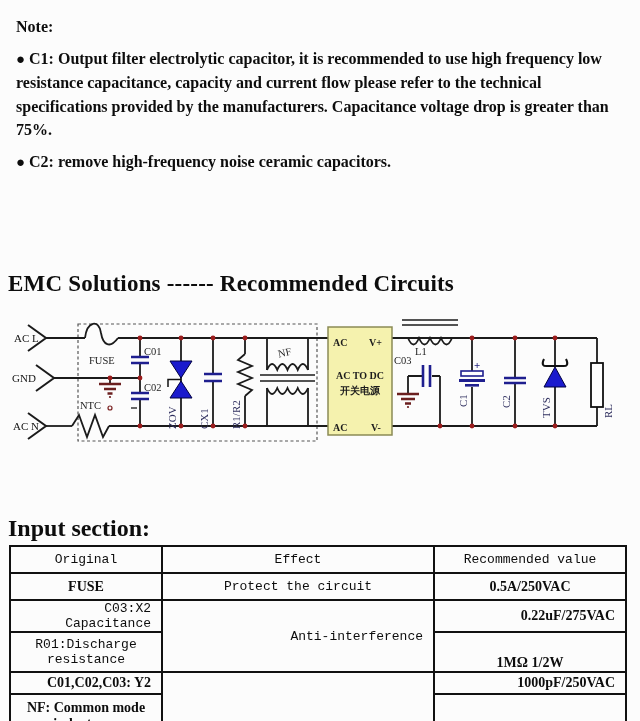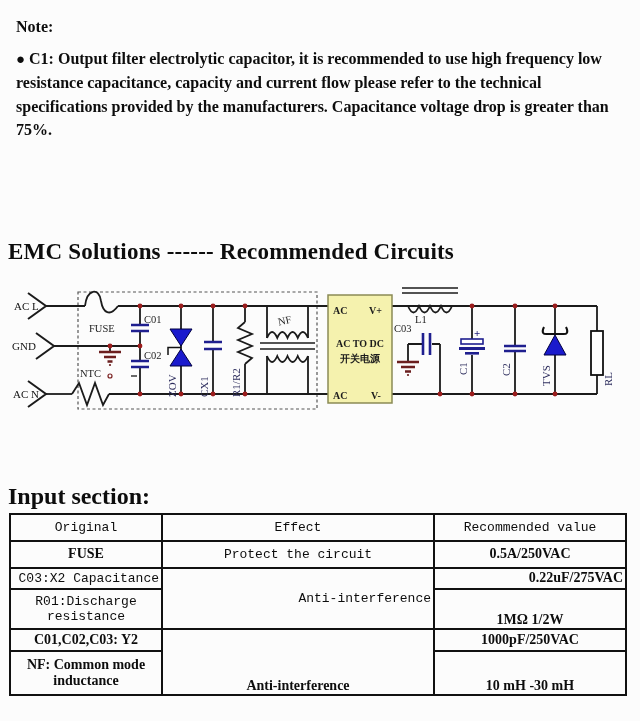--- a/index.html
+++ b/index.html
@@ -42,42 +42,43 @@
   
   table.spec {
     margin:4px 0 0 9px;
     border-collapse:collapse;
     width:616px;
     table-layout:fixed;
   }
   table.spec td {
     border:2px solid #111;
     text-align:center;
-    padding:0 2px;
+    padding:0 10px;
     overflow:hidden;
   }
   .mono  { font-family:"Liberation Mono","DejaVu Sans Mono",monospace; font-size:13px; }
   .bserif{ font-family:"Liberation Serif",serif; font-weight:bold; font-size:14px; }
   .vbottom { vertical-align:bottom; padding-bottom:1px; }
   tr.rh-hdr  td { height:25px; }
   tr.rh-fuse td { height:25px; }
   tr.rh-c03  td { height:19px;text-align:right; }
   tr.rh-r01  td { height:38px;text-align:center; }
-  tr.rh-y2   td { height:20px; }
+  tr.rh-y2   td { height:20px;text-align:right; }
   tr.rh-nf   td { height:42px; }
   col.c-orig  { width:152px; }
   col.c-eff   { width:272px; }
   col.c-val   { width:192px; }
 </style>
 </head>
 <body>
 
 <div class="note">
   <p>Note:</p>
   <p><span class="bullet">●</span><span>C1: Output filter electrolytic capacitor, it is recommended to use high frequency low resistance capacitance, capacity and current flow please refer to the technical specifications provided by the manufacturers. Capacitance voltage drop is greater than 75%.</span></p>
+  <p><span class="bullet">●</span><span>C2: remove high-frequency noise ceramic capacitors.</span></p>
 </div>
 
 <h1 class="emc">EMC Solutions ------ Recommended Circuits</h1>
 
 <svg class="circuit" width="640" height="150" viewBox="0 0 640 150">
 
   <text class="cin" x="14" y="34">AC L</text>
   <text class="cin" x="12" y="74">GND</text>
   <text class="cin" x="13" y="122">AC N</text>
 

